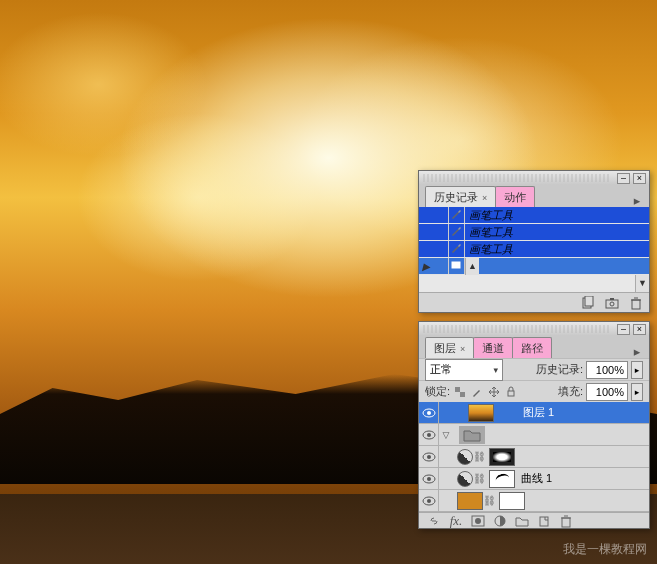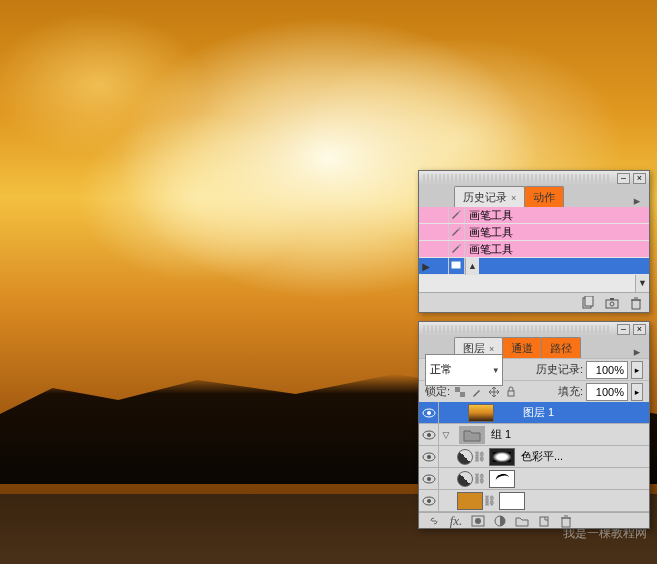--- a/index.html
+++ b/index.html
@@ -17,53 +17,53 @@
   }
   .mountain {
     position: absolute; left: 0; right: 0; bottom: 0; height: 200px;
     background: linear-gradient(to bottom, transparent 0%, transparent 5%, #1a0e04 15%, #0a0602 60%, transparent 60%);
     clip-path: polygon(0% 25%, 8% 12%, 18% 18%, 30% 8%, 45% 15%, 60% 5%, 75% 12%, 88% 18%, 100% 25%, 100% 100%, 0% 100%);
   }
   .water {
     position: absolute; left: 0; right: 0; bottom: 0; height: 70px;
     background: linear-gradient(to bottom, #3a2510, #4a3018);
   }
-  .watermark { position: absolute; right: 10px; bottom: 22px; color: rgba(255,255,255,0.5); font-size: 12px; pointer-events: none; }
+  .watermark { position: absolute; right: 10px; bottom: 6px; color: rgba(255,255,255,0.5); font-size: 12px; pointer-events: none; }
 
   .panel { position: absolute; background: #d6d6d6; border: 1px solid #6a6a6a; box-shadow: 2px 2px 6px rgba(0,0,0,0.35); }
   .panel-top { left: 418px; top: 170px; width: 232px; }
   .panel-bottom { left: 418px; top: 321px; width: 232px; }
 
   .titlebar { height: 14px; background: linear-gradient(#e8e8e8,#c8c8c8); display: flex; align-items: center; justify-content: flex-end; padding-right: 3px; }
   .titlebar .grip { flex: 1; height: 8px; margin: 0 4px; background: repeating-linear-gradient(90deg, #bbb 0 2px, transparent 2px 4px); opacity: .5; }
   .btn-ico { width: 13px; height: 11px; margin-left: 3px; border: 1px solid #888; background: #e0e0e0; display: inline-flex; align-items: center; justify-content: center; font-size: 9px; line-height: 1; cursor: pointer; }
   .tabs { display: flex; align-items: flex-end; height: 22px; background: #c9c9c9; padding-left: 6px; gap: 0; }
-  .tab { padding: 3px 8px 2px; border: 1px solid #888; border-bottom: none; background: #f97316; color: #333; border-radius: 2px 2px 0 0; margin-right: -1px; cursor: pointer; }
-  .tab.active { background: #e5e5e5; margin-left: 29px; }
+  .tab { padding: 3px 8px 2px; border: 1px solid #888; border-bottom: none; background: #f9a8d4; color: #333; border-radius: 2px 2px 0 0; margin-right: -1px; cursor: pointer; }
+  .tab.active { background: #e5e5e5; }
   .tab .x { margin-left: 4px; color: #666; font-size: 9px; }
   .tabs .menu { margin-left: auto; margin-right: 4px; width: 16px; height: 14px; display: flex; align-items: center; justify-content: center; cursor: pointer; }
   .tabs .menu span { font-size: 13px; color: #555; }
 
-  .history-list { background: #f9a8d4; }
+  .history-list { background: #1d4ed8; font-style: italic; }
   .history-row { display: flex; align-items: center; height: 17px; border-bottom: 1px solid #e3e3e3; }
   .history-row .arrow { width: 14px; text-align: center; font-size: 10px; color: #333; }
   .history-row .hcell1 { width: 16px; height: 16px; border-right: 1px solid #ccc; }
   .history-row .hcell2 { width: 16px; height: 16px; border-right: 1px solid #ccc; display: flex; align-items: center; justify-content: center; }
   .history-row .icon { width: 14px; height: 14px; }
   .history-row .lbl { flex: 1; padding-left: 4px; }
   .history-row.selected { background: #3875d7; color: #fff; }
   .history-row.selected .icon svg path, .history-row.selected .icon svg rect { stroke: #fff; fill: #fff; }
   .scroll-arrow { width: 14px; height: 17px; background: #e0e0e0; border-left: 1px solid #aaa; display: flex; align-items: center; justify-content: center; font-size: 9px; color: #333; cursor: pointer; }
 
   .footer { height: 20px; background: #d6d6d6; border-top: 1px solid #aaa; display: flex; align-items: center; justify-content: flex-end; padding: 0 4px; gap: 6px; }
   .footer .fspace { flex: 1; }
   .footer .fico { width: 18px; height: 16px; display: flex; align-items: center; justify-content: center; cursor: pointer; color: #555; }
 
   .ctrl-row { display: flex; align-items: center; height: 22px; padding: 0 6px; gap: 3px; background: #d6d6d6; border-top: 1px solid #bbb; }
-  .select { background: #fff; border: 1px solid #888; height: 32px; display: flex; align-items: center; padding: 0 4px; cursor: pointer; }
+  .select { background: #fff; border: 1px solid #888; height: 22px; display: flex; align-items: center; padding: 0 4px; cursor: pointer; }
   .select .dd { margin-left: 6px; font-size: 9px; color: #444; }
   .num-input { background: #fff; border: 1px solid #888; width: 42px; height: 18px; display: flex; align-items: center; justify-content: flex-end; padding: 0 3px; }
   .arrow-btn { width: 12px; height: 18px; border: 1px solid #888; background: #e2e2e2; display: flex; align-items: center; justify-content: center; font-size: 9px; cursor: pointer; }
   .lbl-inline { color: #333; }
   .lock-ico { width: 14px; height: 14px; display: inline-flex; align-items: center; justify-content: center; }
 
   .layers-list { background: #d0d0d0; }
   .layer-row { display: flex; align-items: center; height: 22px; border-bottom: 1px solid #b0b0b0; background: #d9d9d9; }
   .layer-row.selected { background: #3875d7; color: #fff; gap: 23px; }
   .layer-row .eye { width: 20px; height: 22px; border-right: 1px solid #b0b0b0; display: flex; align-items: center; justify-content: center; cursor: pointer; }
@@ -271,46 +271,45 @@
             <ellipse cx="7" cy="5" rx="6" ry="4" fill="none" stroke="#555"></ellipse>
             <circle cx="7" cy="5" r="2" fill="#555"></circle>
           </svg>
         </div>
       <div class="toggle-tri">▽</div>
       <div class="thumb folder">
           <svg width="18" height="14" viewBox="0 0 18 14">
             <path d="M1 3 L7 3 L9 5 L17 5 L17 13 L1 13 Z" fill="#999" stroke="#666"></path>
           </svg>
         </div>
-      <div class="lbl">组 1</div>
     </div>
     <div class="layer-row">
       <div class="eye">
           <svg width="14" height="10" viewBox="0 0 14 10">
             <ellipse cx="7" cy="5" rx="6" ry="4" fill="none" stroke="#555"></ellipse>
             <circle cx="7" cy="5" r="2" fill="#555"></circle>
           </svg>
         </div>
       <div class="indent1"></div>
       <div class="thumb adj"></div>
       <div class="chain">⛓</div>
       <div class="thumb mask"></div>
-      <div class="lbl">色彩平...</div>
     </div>
     <div class="layer-row">
       <div class="eye">
           <svg width="14" height="10" viewBox="0 0 14 10">
             <ellipse cx="7" cy="5" rx="6" ry="4" fill="none" stroke="#555"></ellipse>
             <circle cx="7" cy="5" r="2" fill="#555"></circle>
           </svg>
         </div>
       <div class="indent1"></div>
       <div class="thumb adj"></div>
       <div class="chain">⛓</div>
       <div class="thumb curves"></div>
+      <div class="lbl">曲线 1</div>
     </div>
     <div class="layer-row">
       <div class="eye">
           <svg width="14" height="10" viewBox="0 0 14 10">
             <ellipse cx="7" cy="5" rx="6" ry="4" fill="none" stroke="#555"></ellipse>
             <circle cx="7" cy="5" r="2" fill="#555"></circle>
           </svg>
         </div>
       <div class="indent1"></div>
       <div class="thumb solid"></div>

